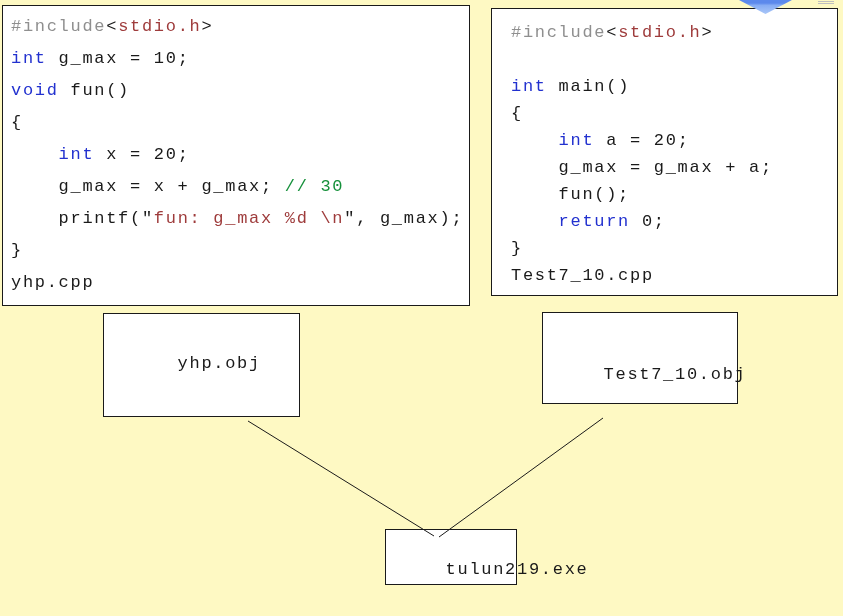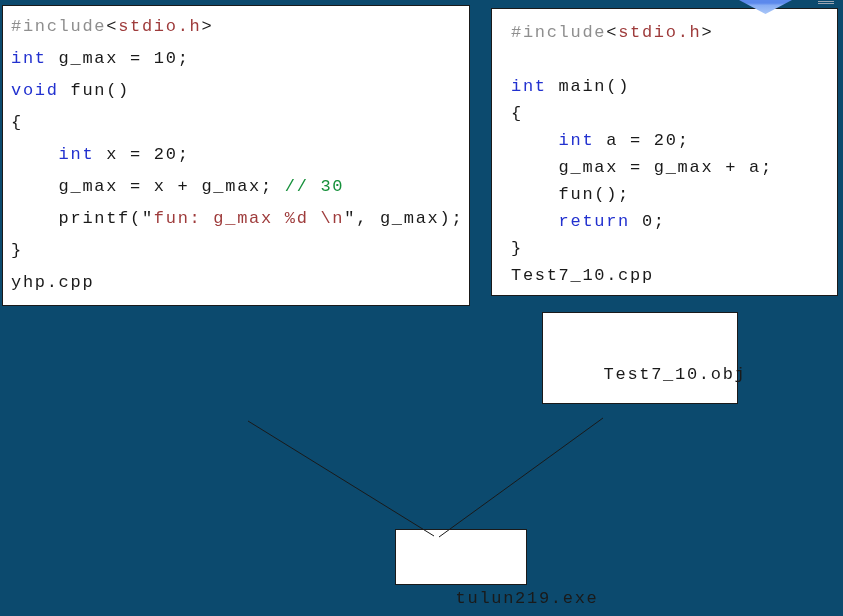--- a/index.html
+++ b/index.html
@@ -1,19 +1,19 @@
 <!DOCTYPE html>
 <html style="--c-keyword: #2231cf; --c-string: #9e3b3b; --c-comment: #15903a; --c-gray: #8f8f8f; --c-text: #1a1a1a; --c-border: #1a1a1a; --c-wm-dark: #5c89ec; --c-wm-light: #86acf4;"><head>
 <meta charset="utf-8">
 <style>
   html,body{margin:0;padding:0;background:#ffffff;}
   .canvas{
     position:relative;
     width:843px;height:616px;
-    background:#0c4a6e;
+    background:#fef9c3;
     overflow:hidden;
     font-family:"Liberation Mono","DejaVu Sans Mono",monospace;
     color:var(--c-text,#1a1a1a);
   }
   .box{
     position:absolute;
     box-sizing:border-box;
     background:#ffffff;
     border:1.5px solid var(--c-border,#1a1a1a);
   }
@@ -34,21 +34,21 @@
   .c-txt{color:var(--c-text,#1a1a1a);}
 
   .label-box{
     font-size:17px;
     letter-spacing:1.7px;
     white-space:pre;
     line-height:24px;
   }
   #obj-left{left:103px;top:313px;width:197px;height:104px;padding:14px 0 0 26px;}
   #obj-right{left:542px;top:312px;width:196px;height:92px;padding:26px 0 0 13px;}
-  #exe-box{left:395px;top:529px;width:132px;height:56px;padding:33px 0 0 12px;}
+  #exe-box{left:385px;top:529px;width:132px;height:56px;padding:4px 0 0 12px;}
 
   .connectors{
     position:absolute;left:0;top:0;
     width:843px;height:616px;
     pointer-events:none;
     z-index:5;
   }
   .wm-diamond{
     position:absolute;
     left:739px;top:0;
@@ -68,20 +68,23 @@
 </style>
 </head>
 <body>
 
 <div class="canvas">
 
   <div id="left-code" class="box code-box"><div class="code-line"><span class="c-gry">#include</span><span class="c-txt">&lt;</span><span class="c-str">stdio.h</span><span class="c-txt">&gt;</span></div><div class="code-line"><span class="c-kw">int</span><span class="c-txt"> g_max = 10;</span></div><div class="code-line"><span class="c-kw">void</span><span class="c-txt"> fun()</span></div><div class="code-line"><span class="c-txt">{</span></div><div class="code-line"><span class="c-txt">    </span><span class="c-kw">int</span><span class="c-txt"> x = 20;</span></div><div class="code-line"><span class="c-txt">    g_max = x + g_max; </span><span class="c-cmt">// 30</span></div><div class="code-line"><span class="c-txt">    printf("</span><span class="c-str">fun: g_max %d \n</span><span class="c-txt">", g_max);</span></div><div class="code-line"><span class="c-txt">}</span></div><div class="code-line"><span class="c-txt">yhp.cpp</span></div></div>
 
   <div id="right-code" class="box code-box"><div class="code-line"><span class="c-gry">#include</span><span class="c-txt">&lt;</span><span class="c-str">stdio.h</span><span class="c-txt">&gt;</span></div><div class="code-line"></div><div class="code-line"><span class="c-kw">int</span><span class="c-txt"> main()</span></div><div class="code-line"><span class="c-txt">{</span></div><div class="code-line"><span class="c-txt">    </span><span class="c-kw">int</span><span class="c-txt"> a = 20;</span></div><div class="code-line"><span class="c-txt">    g_max = g_max + a;</span></div><div class="code-line"><span class="c-txt">    fun();</span></div><div class="code-line"><span class="c-txt">    </span><span class="c-kw">return</span><span class="c-txt"> 0;</span></div><div class="code-line"><span class="c-txt">}</span></div><div class="code-line"><span class="c-txt">Test7_10.cpp</span></div></div>
 
+  <div id="obj-left" class="box label-box">
+    <span>yhp.obj</span>
+  </div>
 
   <div id="obj-right" class="box label-box">
     <span>Test7_10.obj</span>
   </div>
 
   <div id="exe-box" class="box label-box">
     <span>tulun219.exe</span>
   </div>
 
   <svg class="connectors" viewBox="0 0 843 616" xmlns="http://www.w3.org/2000/svg">

